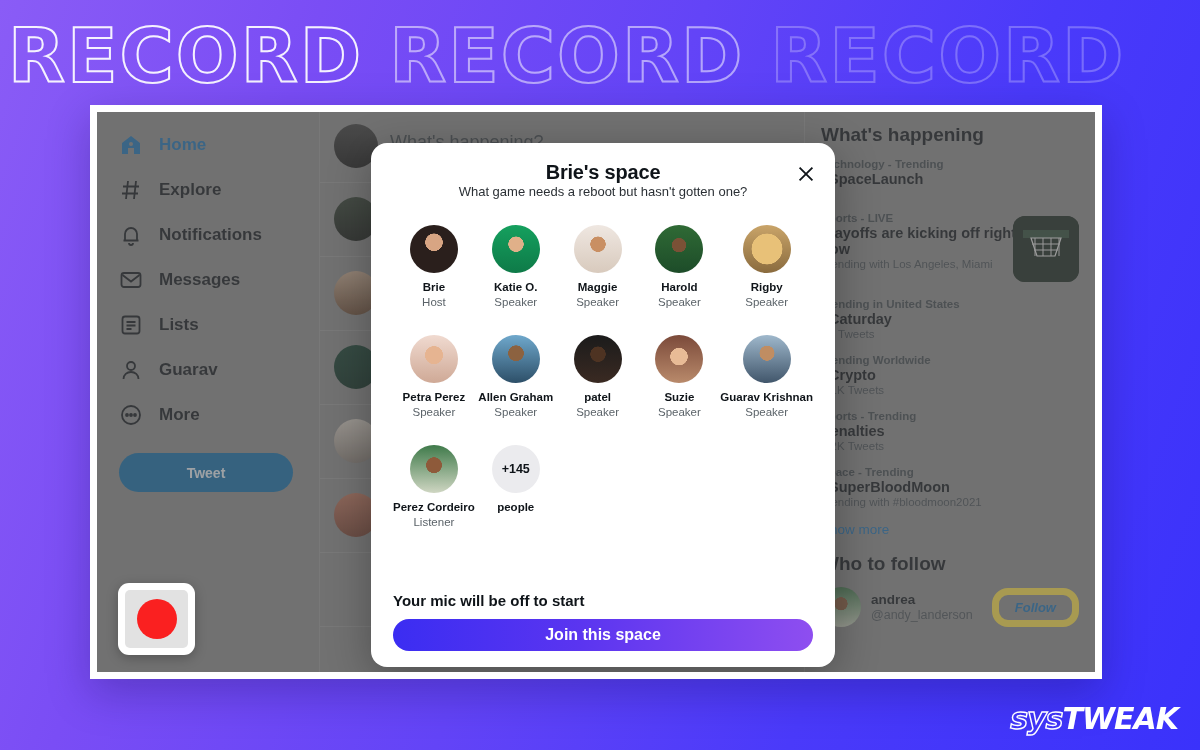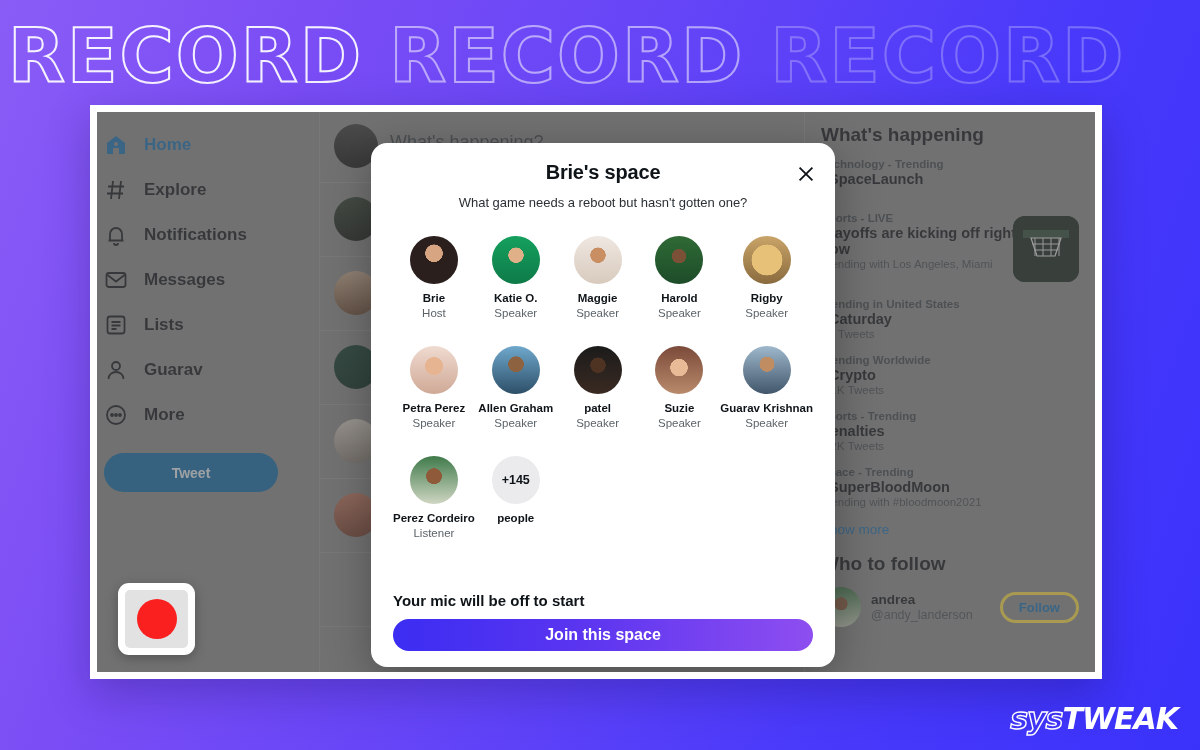--- a/index.html
+++ b/index.html
@@ -38,21 +38,21 @@
     background: #7b7b7b; overflow: hidden; display: flex;
   }
   
   .scrim {
     position: absolute; inset: 0; background: rgba(90,90,90,.52);
     pointer-events: none; z-index: 5;
   }
 
   
   .nav {
-    width: 222px; flex: 0 0 222px; padding: 10px 0 0 7px;
+    width: 222px; flex: 0 0 222px; padding: 10px 0 0 22px;
     background: #8b8b8b;
   }
   .nav-item {
     display: flex; align-items: center; gap: 16px;
     height: 45px; margin-bottom: 0; color: #0f1419;
     font-size: 17px; font-weight: 700;
   }
   .nav-item.active { color: #1a71b5; }
   .nav-ico { width: 24px; height: 24px; flex: 0 0 24px; display: block; }
   .tweet-btn {
@@ -98,42 +98,42 @@
   .trend-meta { font-size: 11.5px; color: #454d53; margin-top: 1px; }
   .trend-thumb {
     position: absolute; right: 0; top: 4px; width: 66px; height: 66px;
     border-radius: 12px; background: #1d2a22; overflow: hidden;
   }
   .show-more { color: #1a71b5; font-size: 13.5px; margin: 2px 0 16px 0; }
   .wtf-row { display: flex; align-items: center; gap: 10px; margin-top: 10px; }
   .wtf-name { font-size: 13.5px; font-weight: 800; color: #0f1419; line-height: 1.25; }
   .wtf-handle { font-size: 12.5px; color: #4a5157; }
   .follow-btn {
-    margin-left: auto; border: 3px solid #fde047; color: #1a71b5;
+    margin-left: auto; border: 7px solid #fde047; color: #1a71b5;
     background: transparent; border-radius: 16px; padding: 5px 16px;
-    font-size: 13px; font-weight: 700; cursor: pointer;
+    font-size: 13px; font-weight: 700; cursor: pointer; font-style: italic;
   }
 
   
   .modal {
     position: absolute; left: 274px; top: 31px; width: 464px; height: 524px;
     background: #fff; border-radius: 16px; z-index: 20;
     box-shadow: 0 10px 44px rgba(0,0,0,.30);
     padding: 18px 22px 16px 22px; display: flex; flex-direction: column;
   }
   .modal-title {
     text-align: center; font-size: 20px; font-weight: 800; color: #0f1419;
     letter-spacing: -.2px;
   }
   .modal-close {
     position: absolute; right: 18px; top: 20px; width: 22px; height: 22px;
     cursor: pointer;
   }
   .modal-sub {
-    text-align: center; font-size: 13px; color: #2b3035; margin-top: 11px;
+    text-align: center; font-size: 13px; color: #2b3035; 
   }
   .grid {
     margin-top: 26px; display: grid; grid-template-columns: repeat(5, 1fr);
     row-gap: 27px; flex: 1 1 auto; align-content: start;
   }
   .person { display: flex; flex-direction: column; align-items: center; }
   .p-av {
     width: 48px; height: 48px; border-radius: 50%; overflow: hidden;
     position: relative; background: #e9e9ec;
   }

